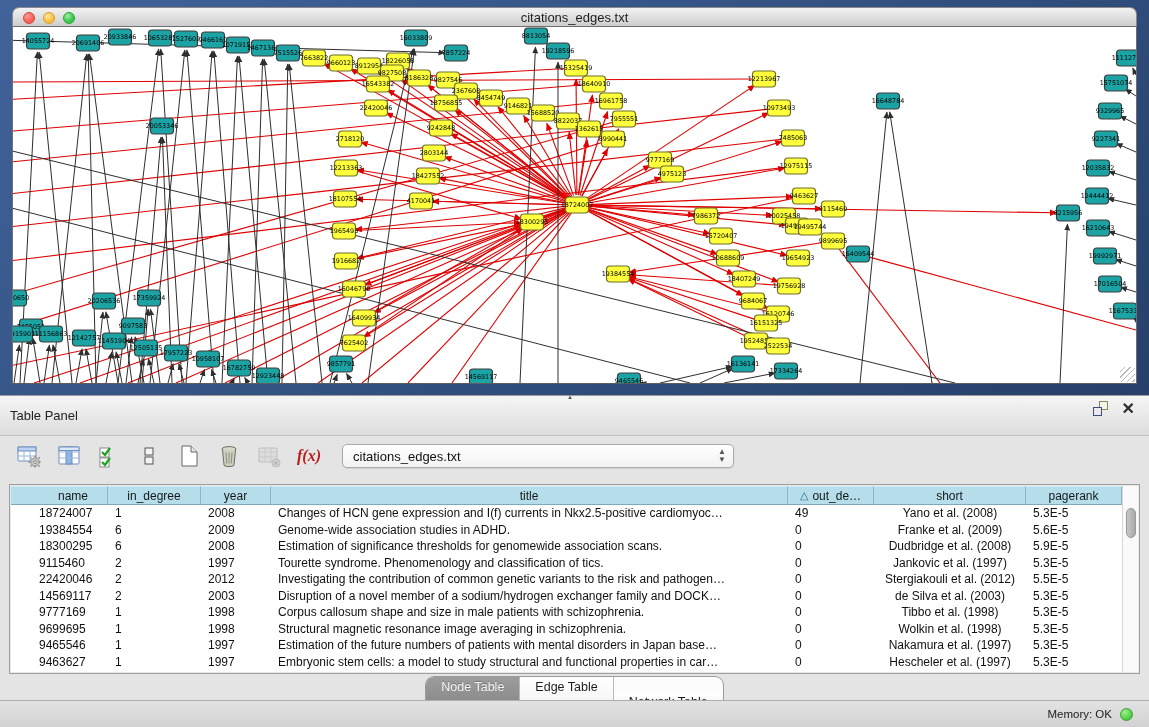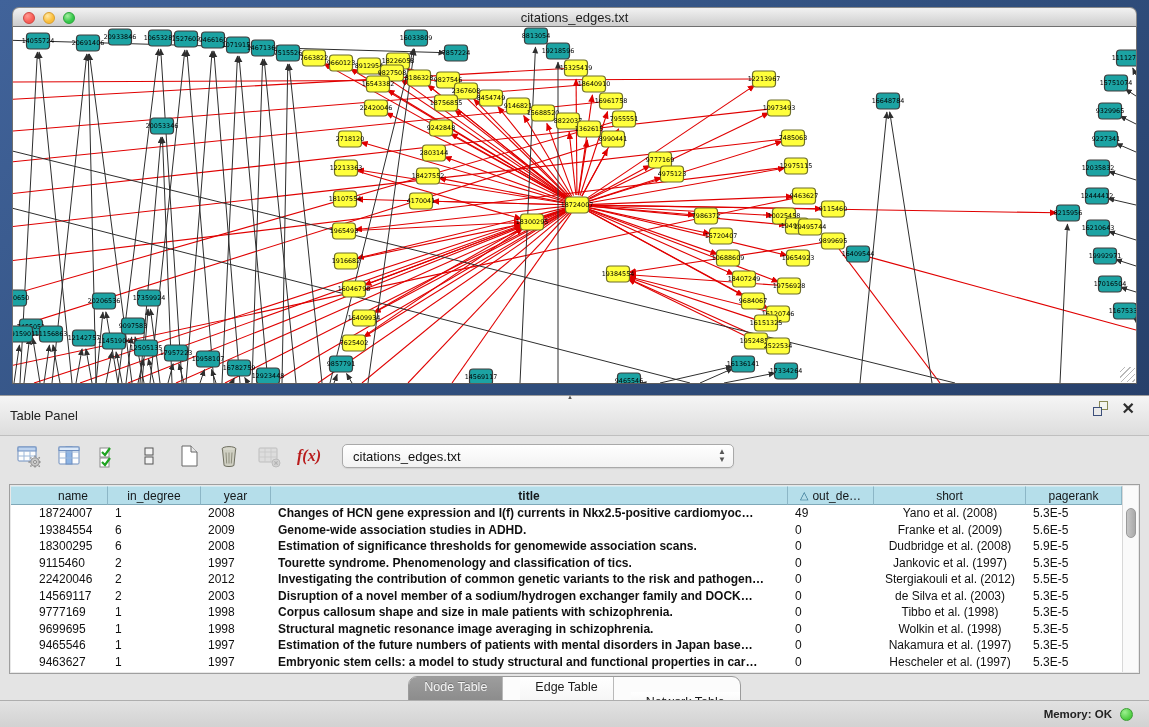--- a/index.html
+++ b/index.html
@@ -42,35 +42,35 @@
   #combo .steppers { position:absolute; right:7px; top:3px; display:flex; flex-direction:column; line-height:8px; font-size:8px; color:#555; }
 
   #tablewrap { position:absolute; left:9px; right:9px; top:88px; height:190px; background:#ffffff; border:1px solid #9f9f9f; box-shadow:inset 0 0 0 1px #e8e8e8; }
   #grid { position:absolute; left:1px; top:1px; right:17px; bottom:1px; overflow:hidden; }
   #ghead { display:flex; height:19px; }
   .hc { background:#b5deea; border-right:1px solid #8cb6c6; border-bottom:1px solid #7fa8b8; border-top:1px solid #cfeaf2;
         font-size:12px; color:#15181a; display:flex; align-items:center; justify-content:center; overflow:hidden; white-space:nowrap; }
   .hc .sortmark { color:#2e6f8e; margin-right:4px; font-size:11px; }
   .trow { display:flex; height:16.5px; align-items:center; }
   .tc { font-size:12px; color:#101010; padding:0 4px 0 7px; overflow:hidden; white-space:nowrap; }
-  .c0 { width:97px;padding-left:28px; } .c1 { width:93px; } .c2 { width:70px; } .c3 { flex:1;font-weight:bold; } .c4 { width:86px; } .c5 { width:152px; } .c6 { width:96px; }
+  .c0 { width:97px;padding-left:28px; } .c1 { width:93px; } .c2 { width:70px; } .c3 { flex:1; } .c4 { width:86px; } .c5 { width:152px; } .c6 { width:96px; }
   .tc.c5 { text-align:center; padding:0 2px; }
   #vscroll { position:absolute; right:1px; top:1px; bottom:1px; width:16px; background:#fafafa; border-left:1px solid #d8d8d8; }
   #vthumb { position:absolute; left:2.5px; top:22px; width:10px; height:30px; border-radius:6px; background:linear-gradient(90deg,#c7c7c7,#a9a9a9); border:1px solid #9a9a9a; }
 
   #tabsbar { position:absolute; left:0; right:0; top:280px; display:flex; justify-content:center; }
-  #segctl { display:flex; border:1px solid #9b9b9b; border-radius:9px; overflow:hidden; background:#fcfcfc; box-shadow:0 1px 0 rgba(255,255,255,.6);gap:17px; }
+  #segctl { display:flex; border:1px solid #9b9b9b; border-radius:9px; overflow:hidden; background:#fcfcfc; box-shadow:0 1px 0 rgba(255,255,255,.6); }
   .seg { font-size:12.5px; color:#1c1c1c; padding:3px 15px 4px; border-right:1px solid #b9b9b9; background:linear-gradient(#ffffff,#f1f1f1); }
   .seg:last-child { border-right:none;margin-top:15px; }
   .seg.active { background:linear-gradient(#9d9d9d,#838383); color:#f5f5f5; text-shadow:0 -1px 0 rgba(0,0,0,.25); }
 
   
   #statusbar { position:absolute; left:0; top:700px; width:1149px; height:27px; background:linear-gradient(#e2e2e2,#d2d2d2); border-top:1px solid #aeaeae;
                display:flex; align-items:center; justify-content:flex-end; }
-  #statusbar .mem { font-size:11.5px; color:#222; margin-right:8px;font-weight:bold; }
+  #statusbar .mem { font-size:11.5px; color:#222; margin-right:8px; }
   #memdot { width:13px; height:13px; border-radius:50%; margin-right:16px;
             background:radial-gradient(circle at 35% 30%, #9cf08f,#4ccb3f 70%); border:1px solid #3a9e33; }
 </style>
 </head>
 <body>
 
 <div id="desktop">
   <div id="netframe">
     <div id="titlebar">
       <div class="lights">

